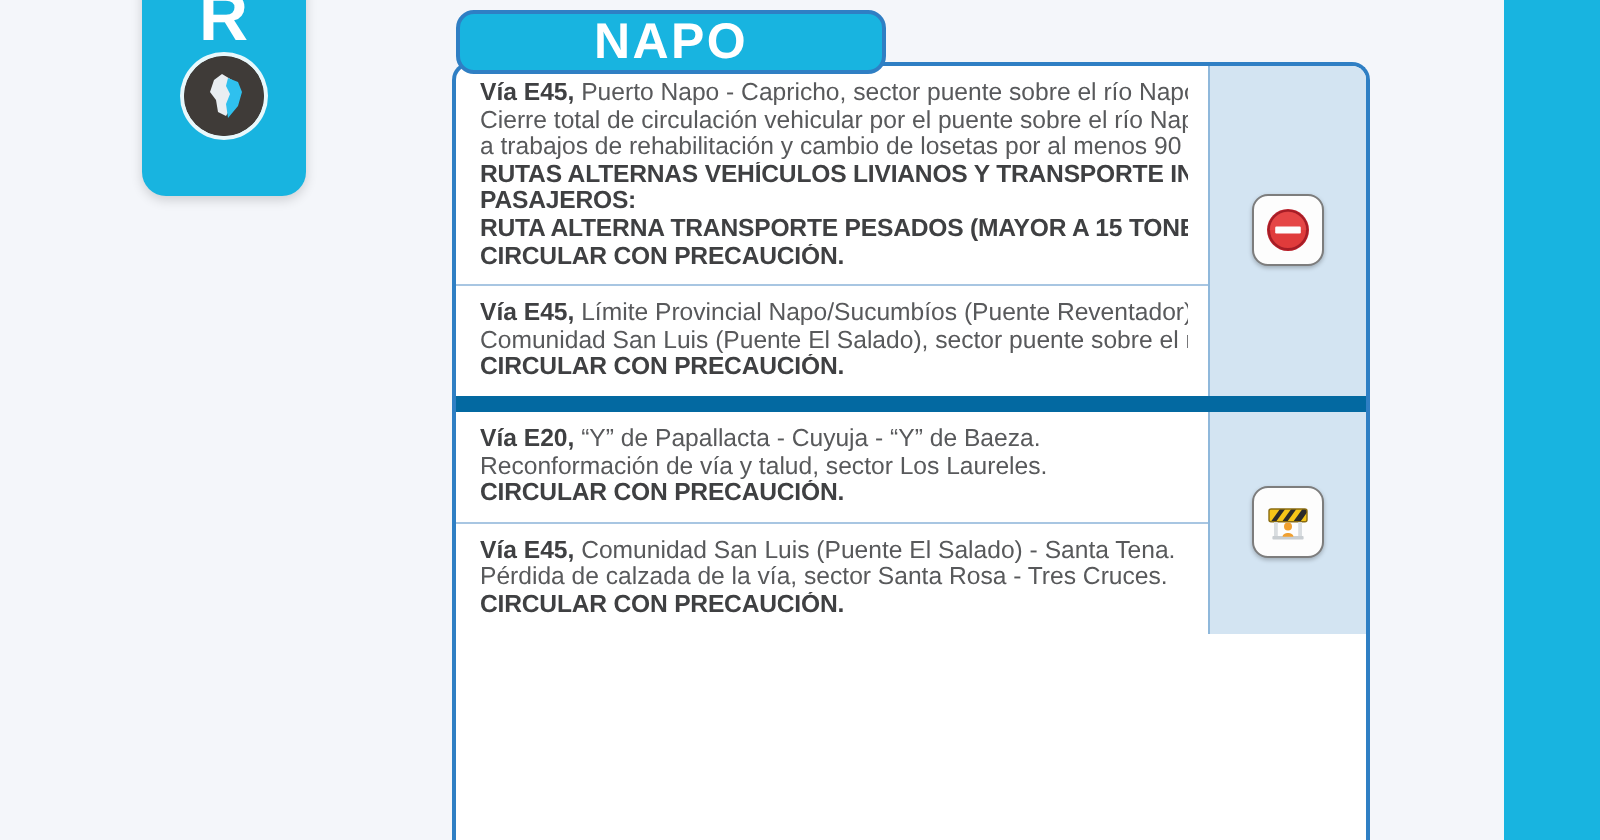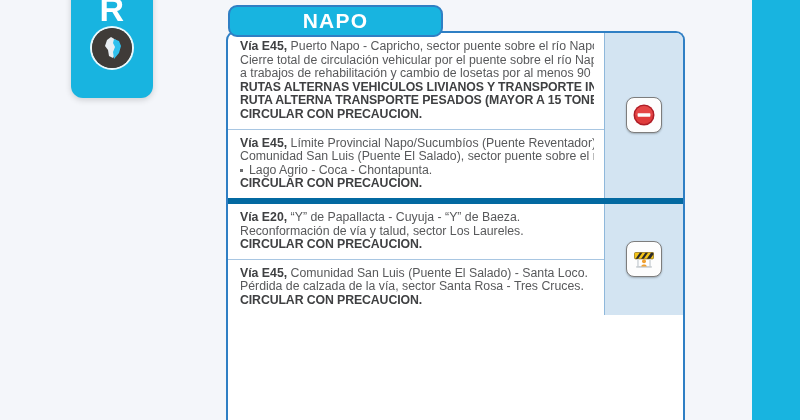--- a/index.html
+++ b/index.html
@@ -77,21 +77,21 @@
     left: 8px;
     top: 5px;
     width: 215px;
     height: 32px;
     background: #18b4e0;
     border: 2px solid #2f7fc4;
     border-radius: 9px;
     box-sizing: border-box;
     color: #ffffff;
     font-family: "Liberation Sans Narrow", "Liberation Sans", sans-serif;
-    font-size: 21px;
+    font-size: 25px;
     font-weight: bold;
     letter-spacing: 1.2px;
     text-align: center;
     line-height: 28px;
     z-index: 3;
   }
 
   
   #card-body {
     position: absolute;
@@ -109,21 +109,21 @@
     flex-direction: column;
   }
 
   
   .status-group {
     display: flex;
     flex-direction: row;
     align-items: stretch;
   }
   .status-group + .status-group {
-    border-top: 6px solid #0369a1;
+    border-top: 8px solid #0369a1;
   }
 
   .entries-col {
     flex: 1 1 auto;
     min-width: 0;
     display: flex;
     flex-direction: column;
     justify-content: center;
   }
 
@@ -203,27 +203,27 @@
   <div id="province-title">NAPO</div>
 
   <div id="card-body">
       <div class="status-group">
         <div class="entries-col">
           <div class="entry">
             <div class="ln"><b>Vía E45,</b><span> Puerto Napo - Capricho, sector puente sobre el río Napo.</span></div>
             <div class="ln">Cierre total de circulación vehicular por el puente sobre el río Napo, debido</div>
             <div class="ln">a trabajos de rehabilitación y cambio de losetas por al menos 90 días.</div>
             <div class="ln strong">RUTAS ALTERNAS VEHÍCULOS LIVIANOS Y TRANSPORTE INTERNO DE</div>
+            <div class="ln strong">PASAJEROS:</div>
             <div class="ln strong">RUTA ALTERNA TRANSPORTE PESADOS (MAYOR A 15 TONELADAS).</div>
             <div class="ln strong">CIRCULAR CON PRECAUCIÓN.</div>
           </div>
           <div class="entry">
             <div class="ln"><b>Vía E45,</b><span> Límite Provincial Napo/Sucumbíos (Puente Reventador) -</span></div>
             <div class="ln">Comunidad San Luis (Puente El Salado), sector puente sobre el río Loco.</div>
-            <div class="ln bullet">Lago Agrio - Coca - Chontapunta.</div>
             <div class="ln strong">CIRCULAR CON PRECAUCIÓN.</div>
           </div>
         </div>
         <div class="status-col">
           <div class="status-icon">
             <svg width="24" height="24" viewBox="0 0 24 24">
       <circle cx="12" cy="12" r="10.5" fill="#b9202a"></circle>
       <circle cx="12" cy="12" r="9.5" fill="#e03b3b"></circle>
       <circle cx="12" cy="12" r="9.5" fill="none" stroke="#a51d26" stroke-width="1"></circle>
       <path d="M12 2.8 A9.4 9.4 0 0 1 21.2 12 L2.8 12 A9.4 9.4 0 0 1 12 2.8Z" fill="#ea5050" opacity=".55"></path>
@@ -233,21 +233,21 @@
         </div>
       </div>
       <div class="status-group">
         <div class="entries-col">
           <div class="entry">
             <div class="ln"><b>Vía E20,</b><span> “Y” de Papallacta - Cuyuja - “Y” de Baeza.</span></div>
             <div class="ln">Reconformación de vía y talud, sector Los Laureles.</div>
             <div class="ln strong">CIRCULAR CON PRECAUCIÓN.</div>
           </div>
           <div class="entry">
-            <div class="ln"><b>Vía E45,</b><span> Comunidad San Luis (Puente El Salado) - Santa Loco.</span></div>
+            <div class="ln"><b>Vía E45,</b><span> Comunidad San Luis (Puente El Salado) - Santa Tena.</span></div>
             <div class="ln">Pérdida de calzada de la vía, sector Santa Rosa - Tres Cruces.</div>
             <div class="ln strong">CIRCULAR CON PRECAUCIÓN.</div>
           </div>
         </div>
         <div class="status-col">
           <div class="status-icon">
             <svg width="24" height="24" viewBox="0 0 24 24">
       <rect x="2.5" y="5.5" width="19" height="6.4" rx="1" fill="#f5c518"></rect>
       <g>
         <path d="M3.4 11.9 L8.0 5.5 L10.6 5.5 L6.0 11.9 Z" fill="#2b2b2b"></path>

